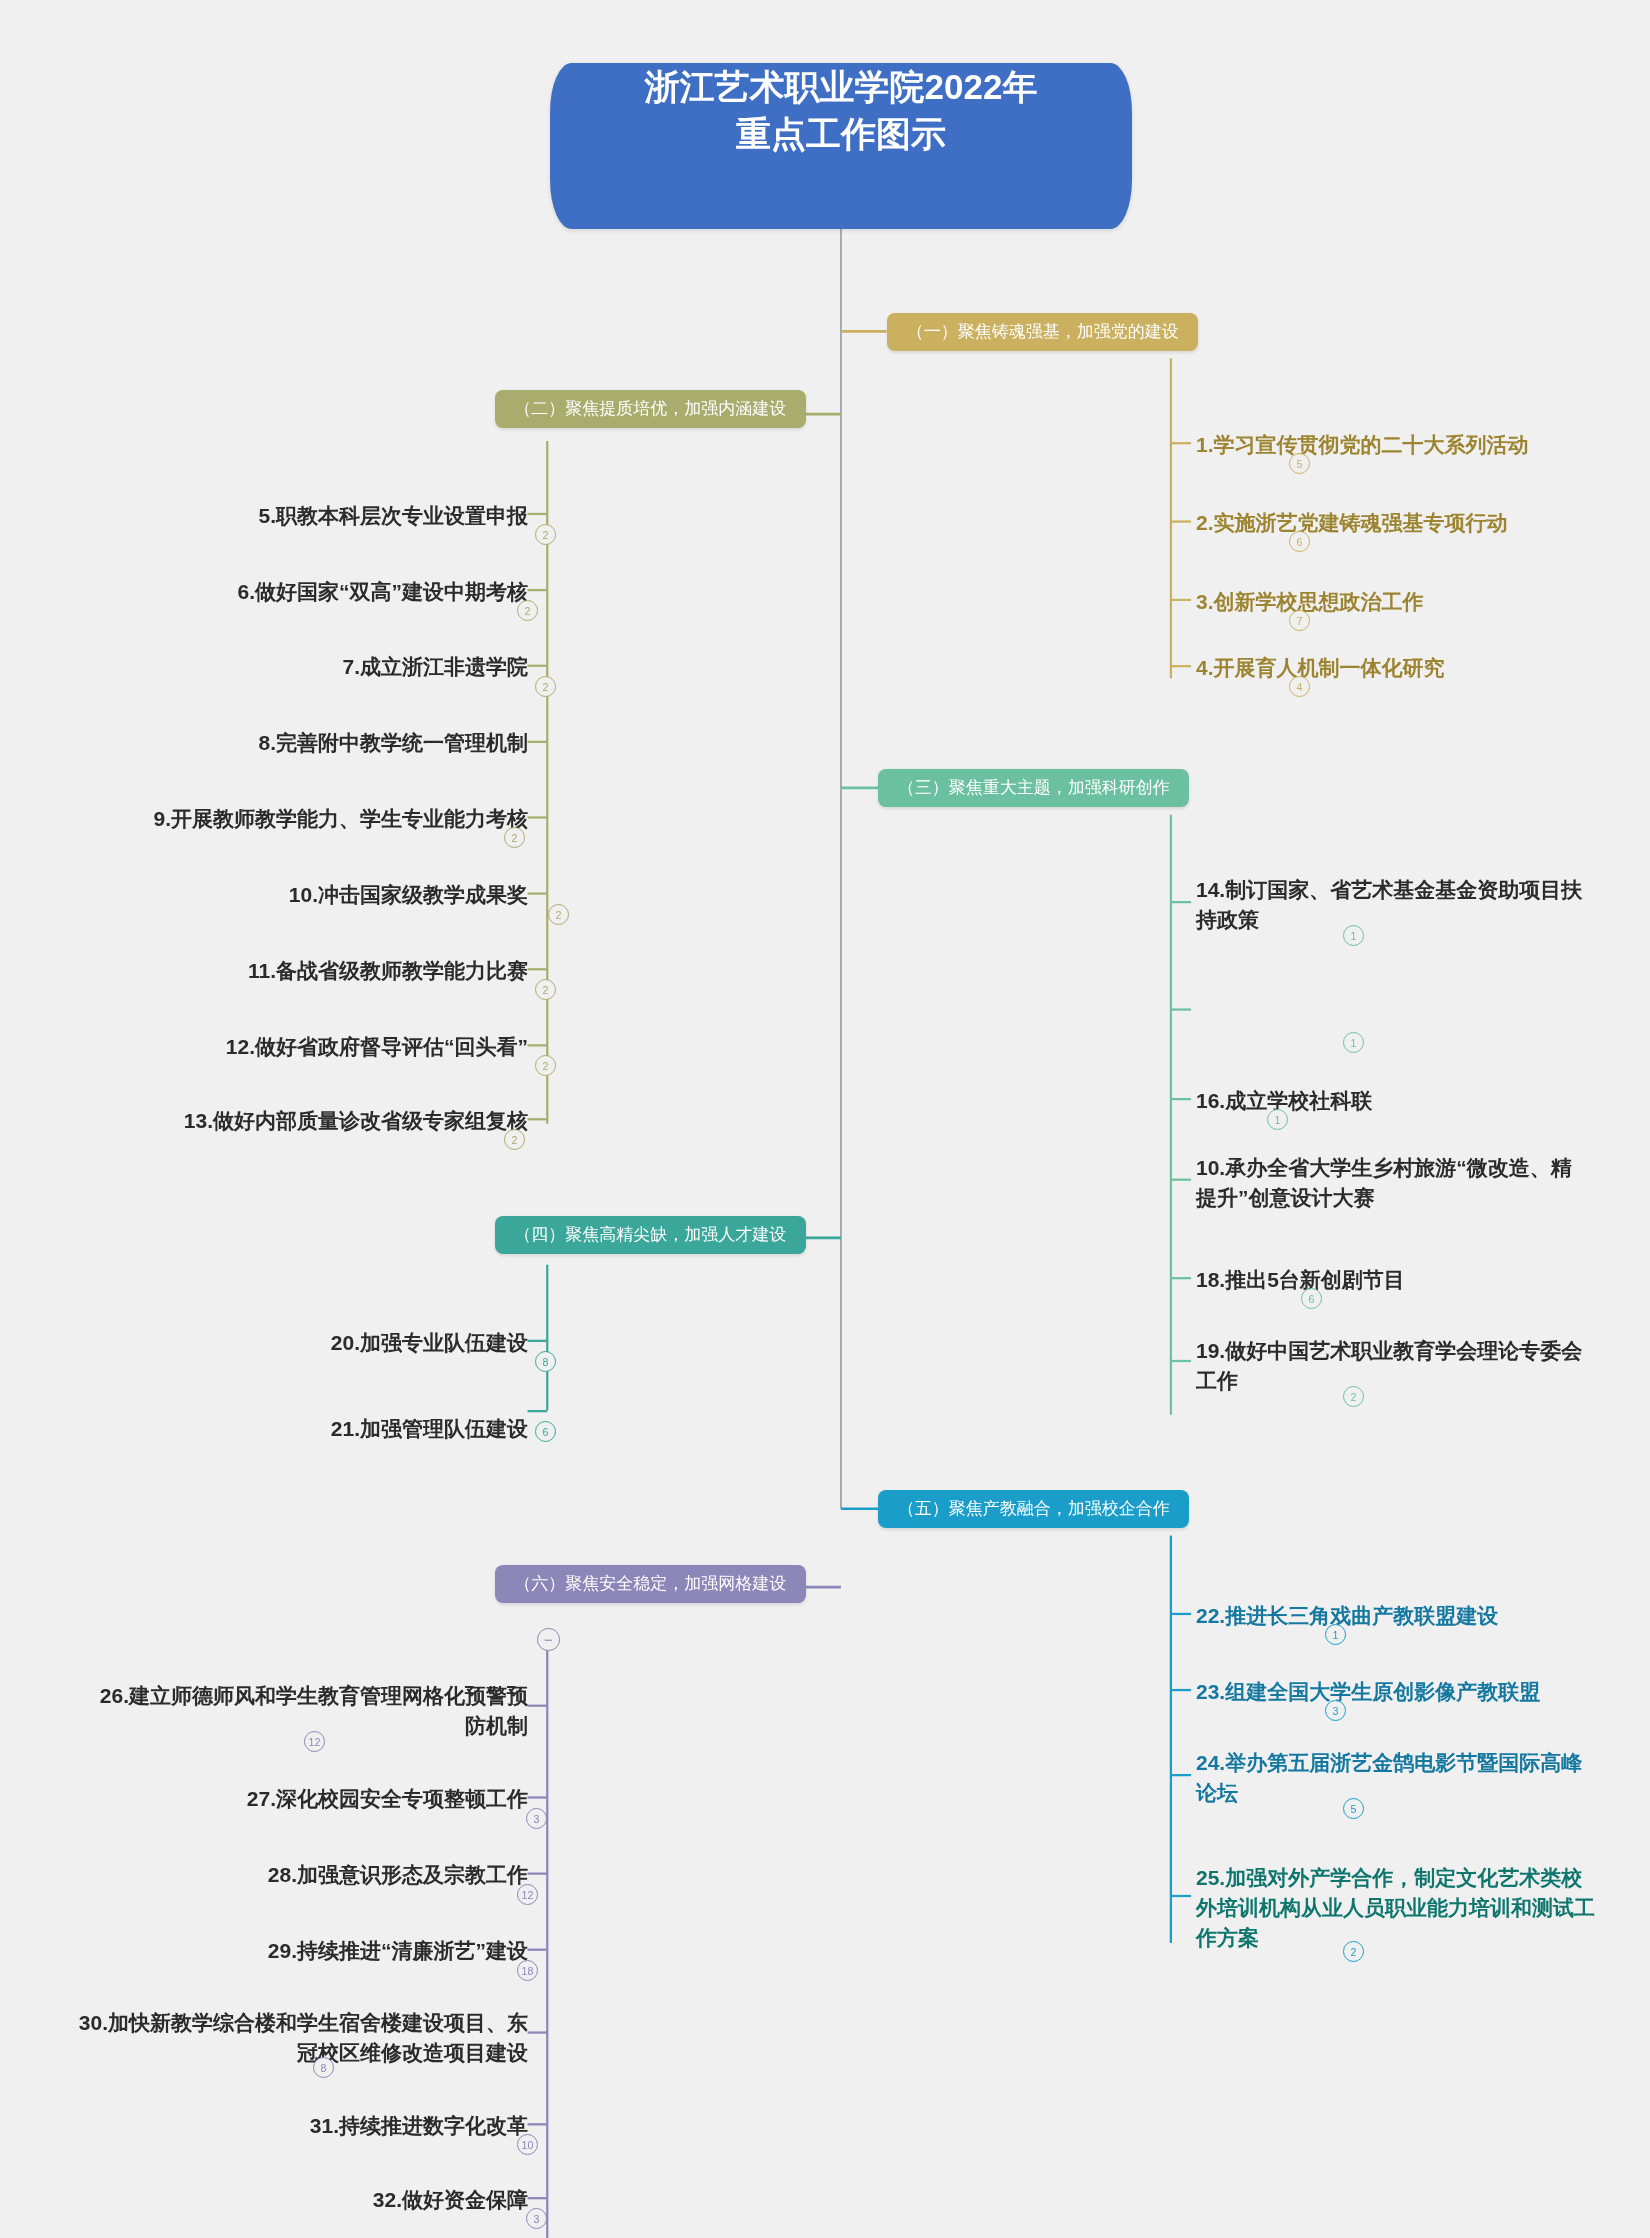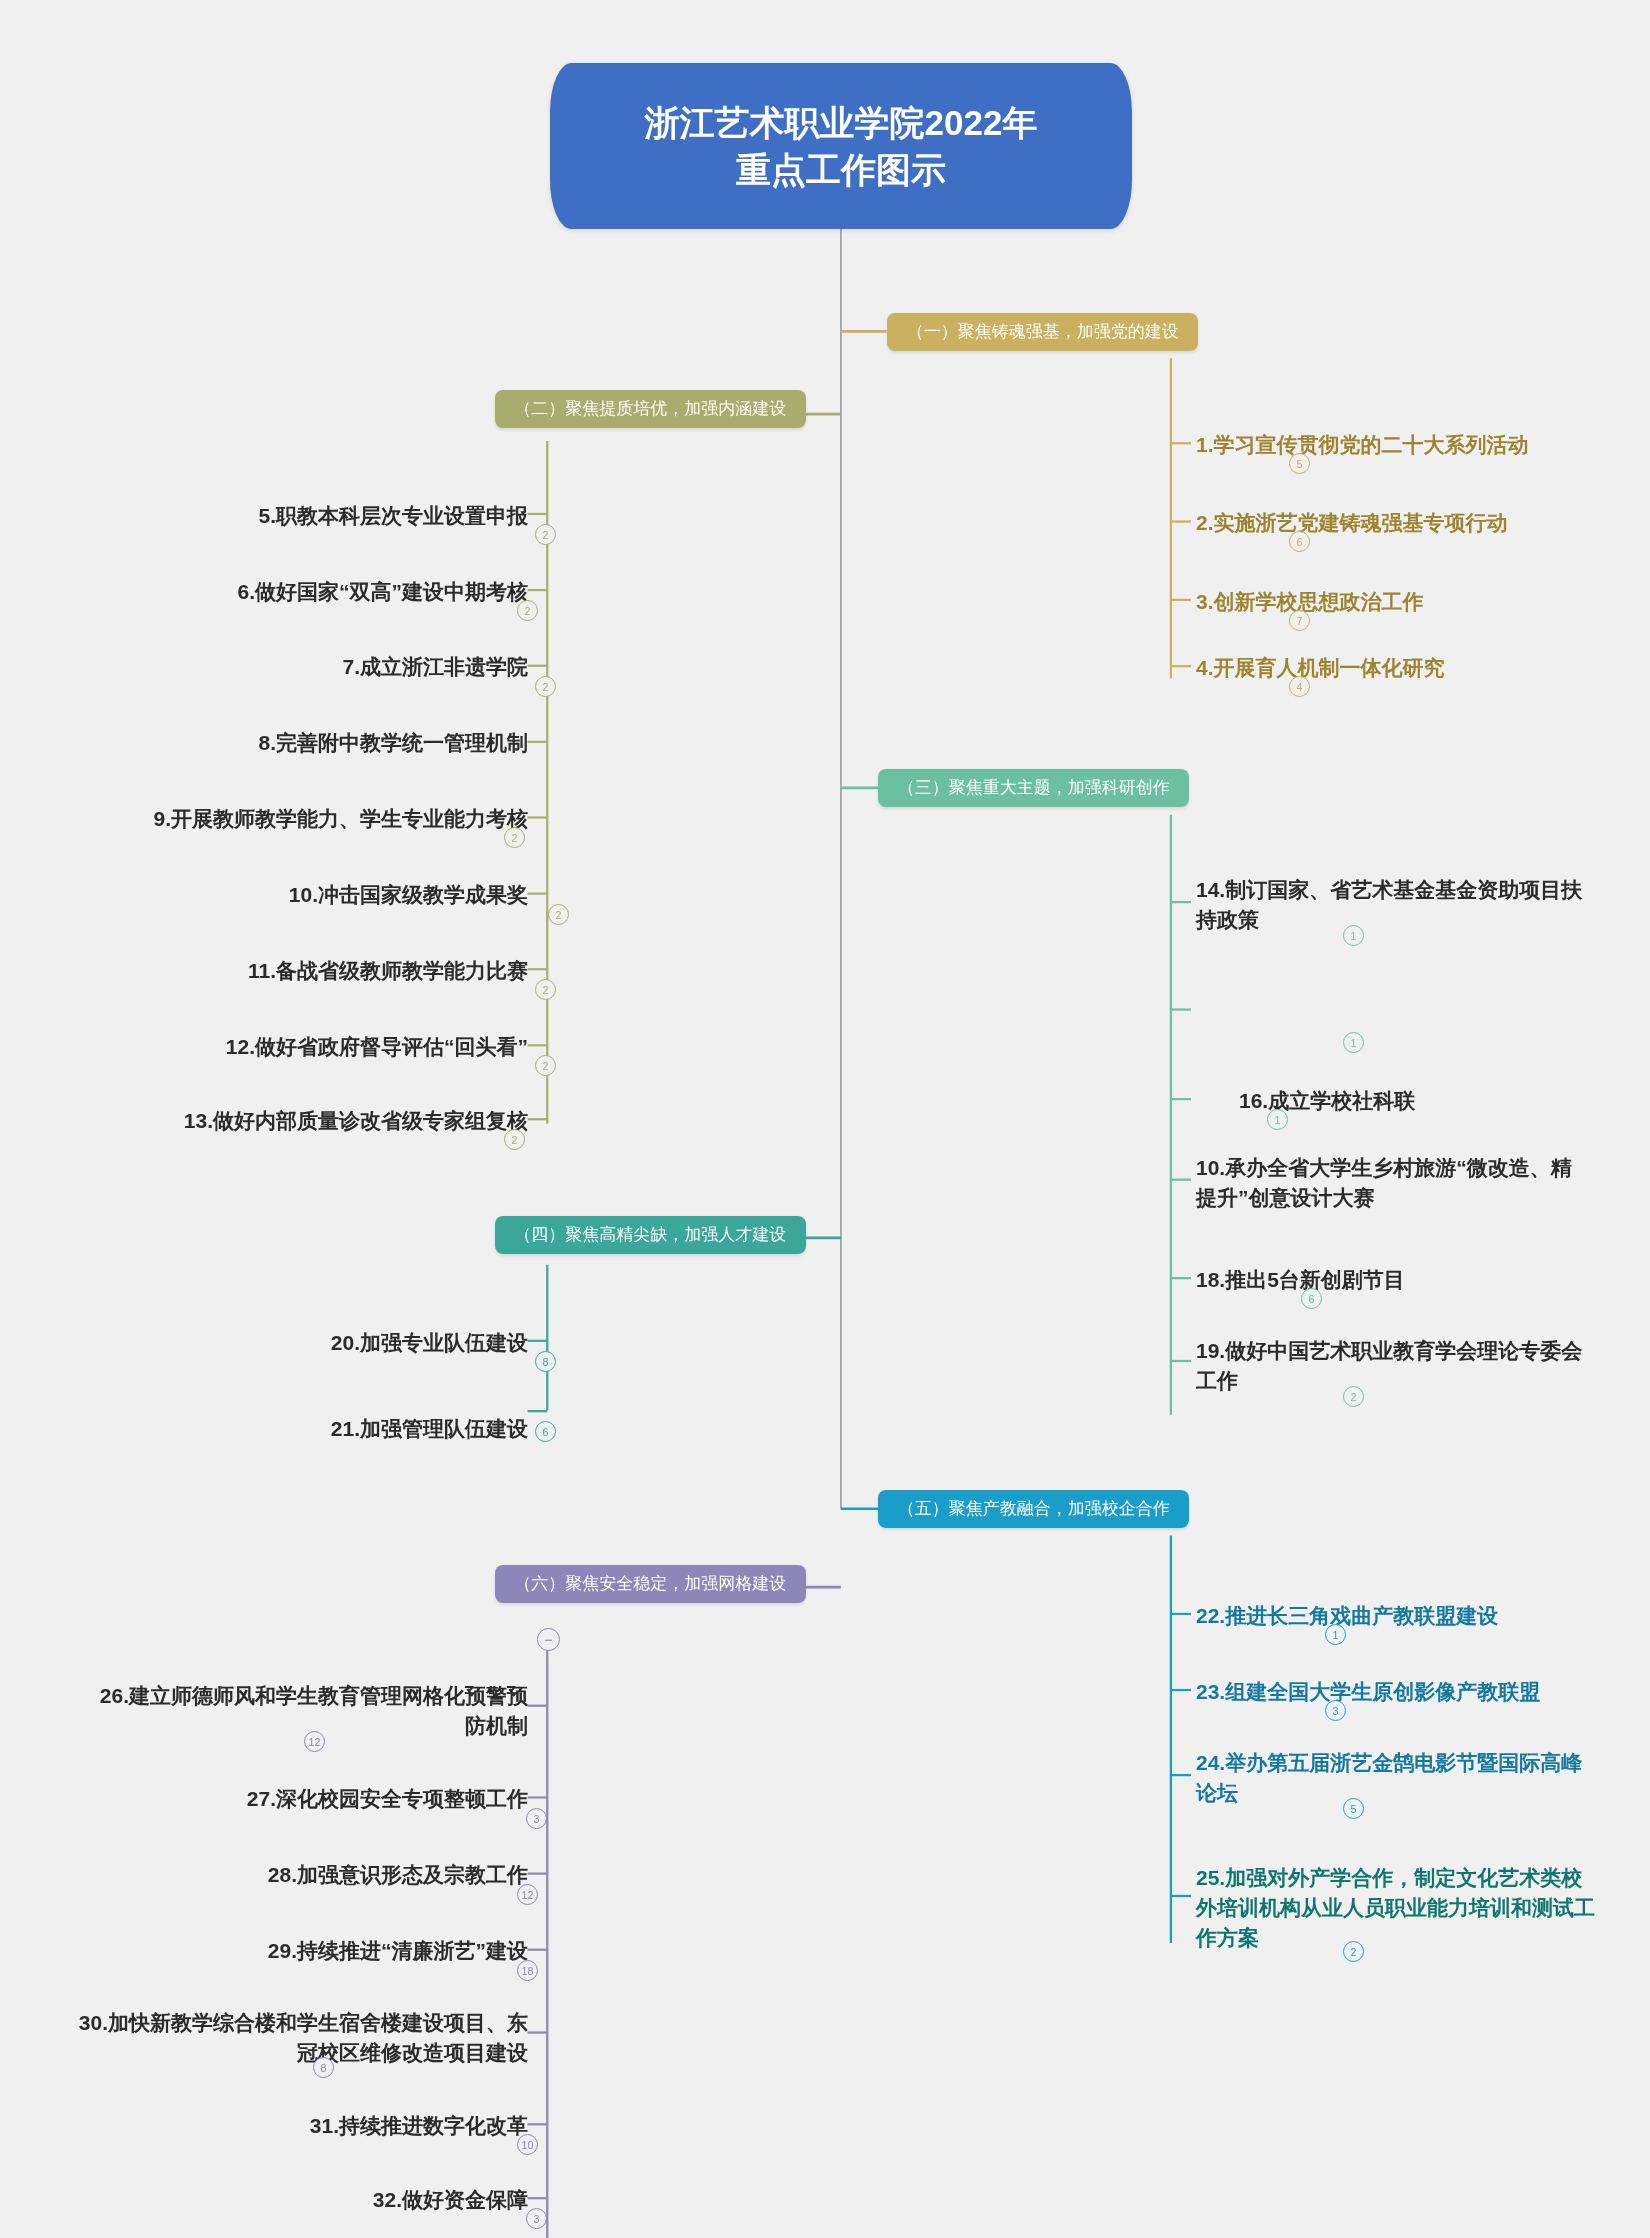--- a/index.html
+++ b/index.html
@@ -14,21 +14,21 @@
   svg.lines{position:absolute;left:0;top:0;width:1651px;height:2401px;pointer-events:none;}
 
   
   .root{
     position:absolute;
     left:550px;top:63px;width:582px;height:166px;
     background:#3f6fc4;
     border-radius:21.5px / 49px;
     color:#fff;
     font-size:35px;font-weight:bold;
-    display:flex;align-items:center;justify-content:center;
+    display:flex;justify-content:center;
     text-align:center;line-height:1.35;
     box-shadow:0 1.8px 4.5px rgba(0,0,0,.10);
   }
   .root span{display:block;}
 
   
   .pill{
     position:absolute;
     border-radius:8px;
     color:#fff;
@@ -179,21 +179,21 @@
   <div class="leaf l" style="right:1123px;top:1106px;width:448px;color:#2b2b2b;">13.做好内部质量诊改省级专家组复核</div>
   <div class="badge" style="left:504px;top:1129px;color:#a8ad6e;">2</div>
 
   <div class="pill" style="left:878px;top:769px;background:#6cc0a2;">（三）聚焦重大主题，加强科研创作</div>
 
   <div class="leaf r" style="left:1196px;top:875px;width:394px;color:#2b2b2b;">14.制订国家、省艺术基金基金资助项目扶持政策</div>
   <div class="badge" style="left:1343px;top:925px;color:#6cc0a2;">1</div>
 
   <div class="badge" style="left:1343px;top:1032px;color:#6cc0a2;">1</div>
 
-  <div class="leaf r" style="left:1196px;top:1086px;width:394px;color:#2b2b2b;margin-left:43px;">16.成立学校社科联</div>
+  <div class="leaf r" style="left:1196px;top:1086px;width:394px;color:#2b2b2b;">16.成立学校社科联</div>
   <div class="badge" style="left:1267px;top:1109px;color:#6cc0a2;">1</div>
 
   <div class="leaf r" style="left:1196px;top:1153px;width:394px;color:#2b2b2b;">10.承办全省大学生乡村旅游“微改造、精提升”创意设计大赛</div>
 
   <div class="leaf r" style="left:1196px;top:1265px;width:394px;color:#2b2b2b;">18.推出5台新创剧节目</div>
   <div class="badge" style="left:1301px;top:1288px;color:#6cc0a2;">6</div>
 
   <div class="leaf r" style="left:1196px;top:1336px;width:394px;color:#2b2b2b;">19.做好中国艺术职业教育学会理论专委会工作</div>
   <div class="badge" style="left:1343px;top:1386px;color:#6cc0a2;">2</div>
 

